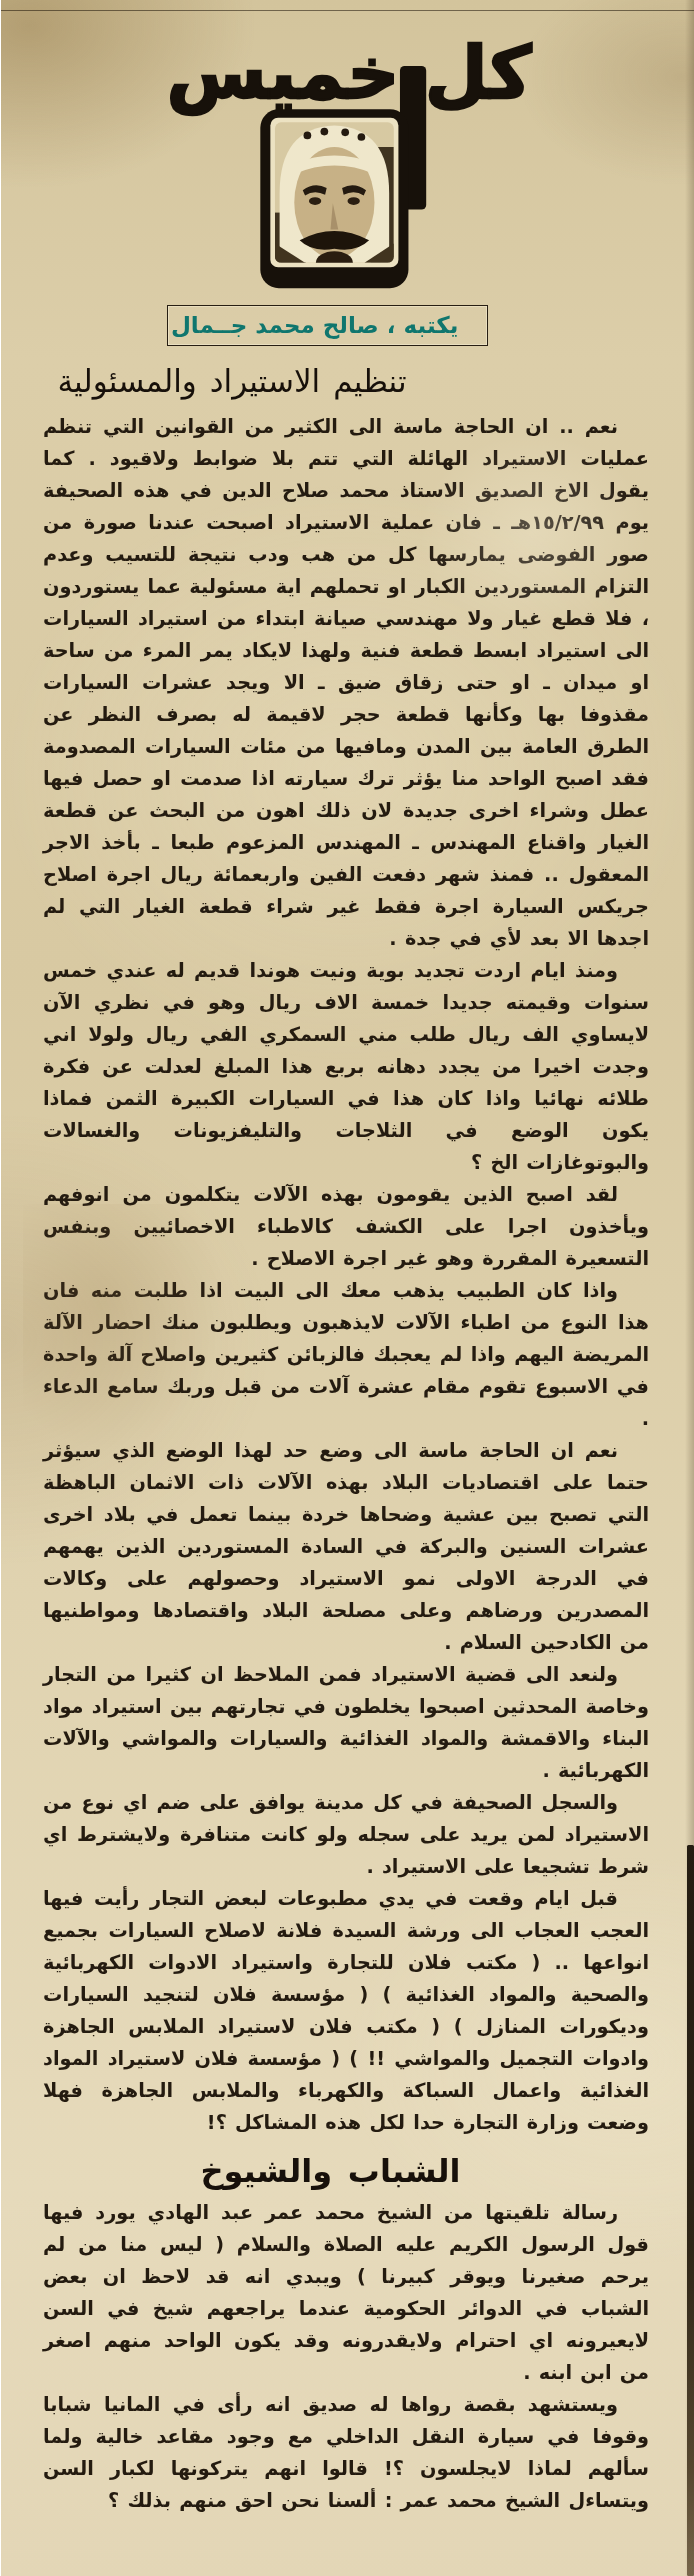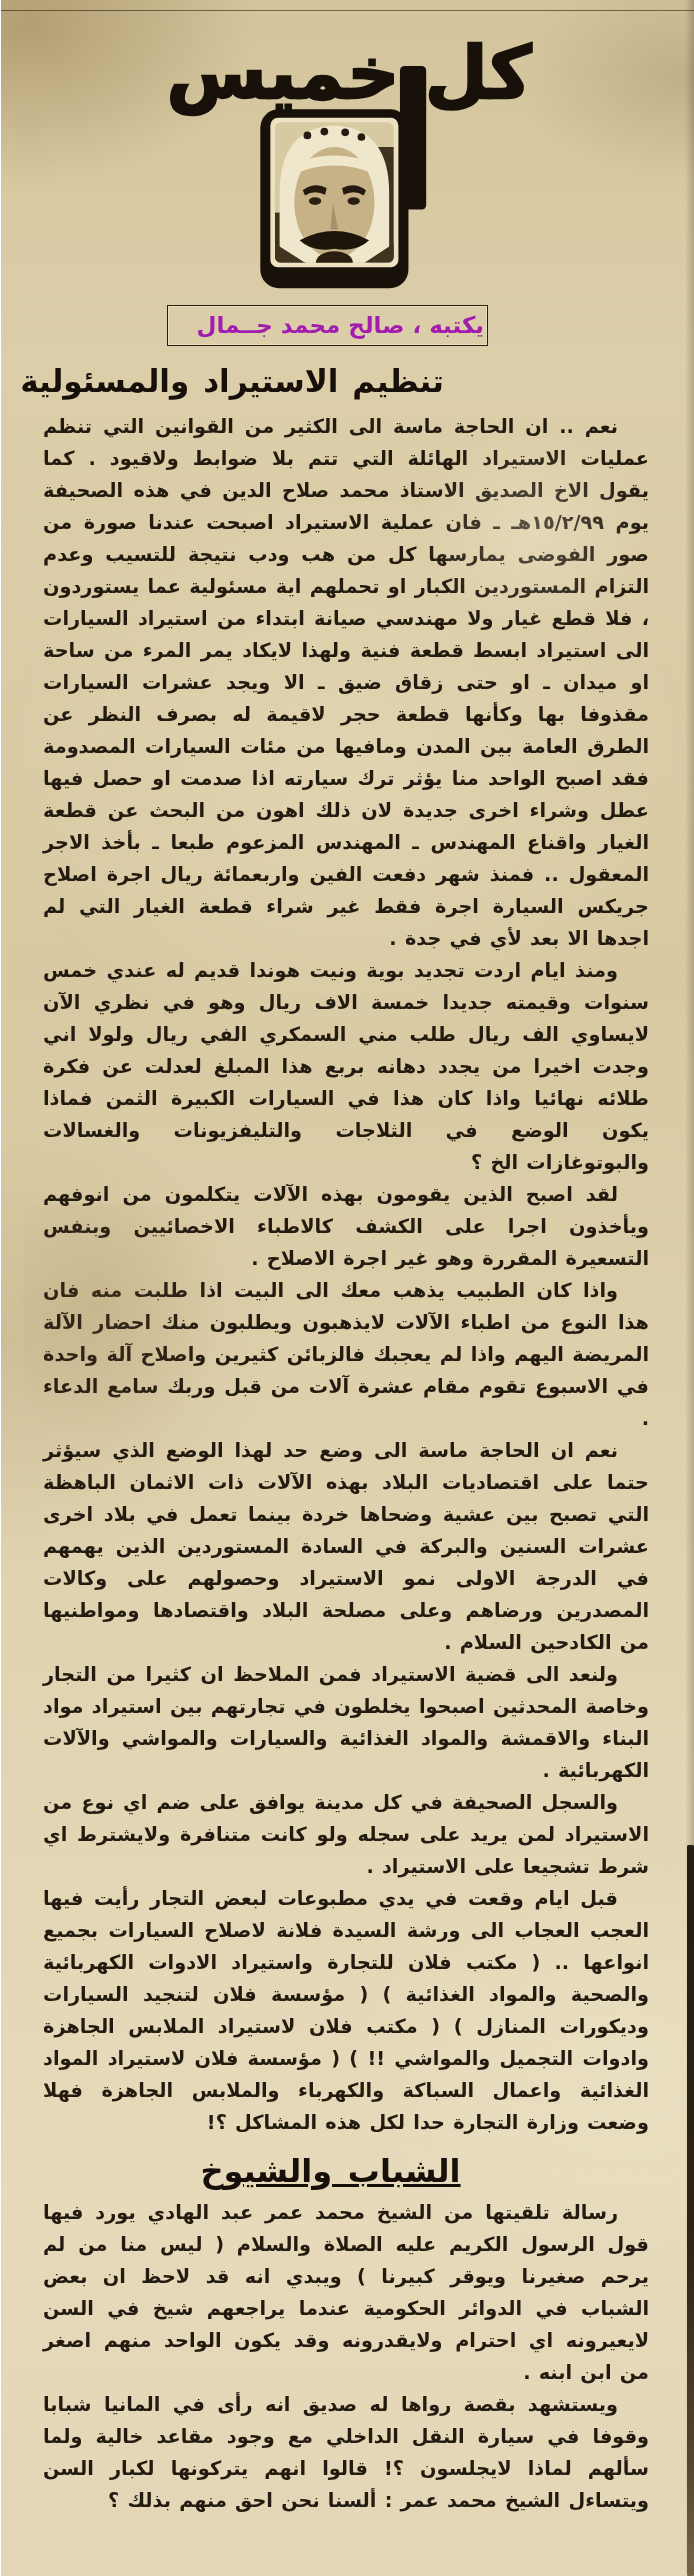--- a/index.html
+++ b/index.html
@@ -26,37 +26,37 @@
     background:linear-gradient(180deg,#241c12 0%,#2e2517 55%,#55462f 85%,#77654a 100%);
     border-radius:1.5px;}
   .stain-a{position:absolute;left:23px;top:1204px;width:201px;height:247px;pointer-events:none;
     background:radial-gradient(ellipse at 40% 40%, rgba(150,120,70,.18), rgba(150,120,70,0) 70%);}
   .stain-b{position:absolute;right:46px;top:432px;width:232px;height:201px;pointer-events:none;
     background:radial-gradient(ellipse at 50% 50%, rgba(255,250,232,.25), rgba(255,250,232,0) 70%);}
   .masthead{position:relative;margin:12.4px 0 0 0;text-align:center;}
   .byline-box{
     width:313px;margin:3.1px 207px 0 auto;
     border:1.5px solid #271e12;box-shadow:0 0 0 0.8px rgba(250,243,220,.6) inset;
-    padding:5.4px 3.1px 7px;text-align:right;
-    font-size:23px;font-weight:bold;color:#a21caf;letter-spacing:0.8px;
+    padding:5.4px 3.1px 7px;text-align:left;
+    font-size:23px;font-weight:bold;color:#0f766e;letter-spacing:0.8px;
   }
   .article-title{
     width:432px;margin:17px 247px 4.6px auto;
-    text-align:center;font-size:31px;font-weight:bold;color:#17100a;
+    text-align:center;font-size:31px;font-weight:normal;color:#17100a;
     letter-spacing:0px;word-spacing:3.1px;
   }
   .article-body{padding:7.7px 46px 0 43px;}
   .article-body p{
     margin:0;padding:0;text-indent:31px;
     font-size:19.3px;line-height:32px;font-weight:700;
     color:#241b10;text-align:justify;word-spacing:1.5px;
   }
   .section-title{
     text-align:center;font-size:32px;font-weight:bold;color:#17100a;
-    margin:12.4px 31px 7.7px 0;word-spacing:4.6px;text-decoration:underline;
+    margin:12.4px 31px 7.7px 0;word-spacing:4.6px;
   }
 </style>
 </head>
 <body>
 
 <div class="top-tear"></div>
 <div class="edge-shadow-right"></div>
 <div class="stain-a"></div>
 <div class="stain-b"></div>
 

